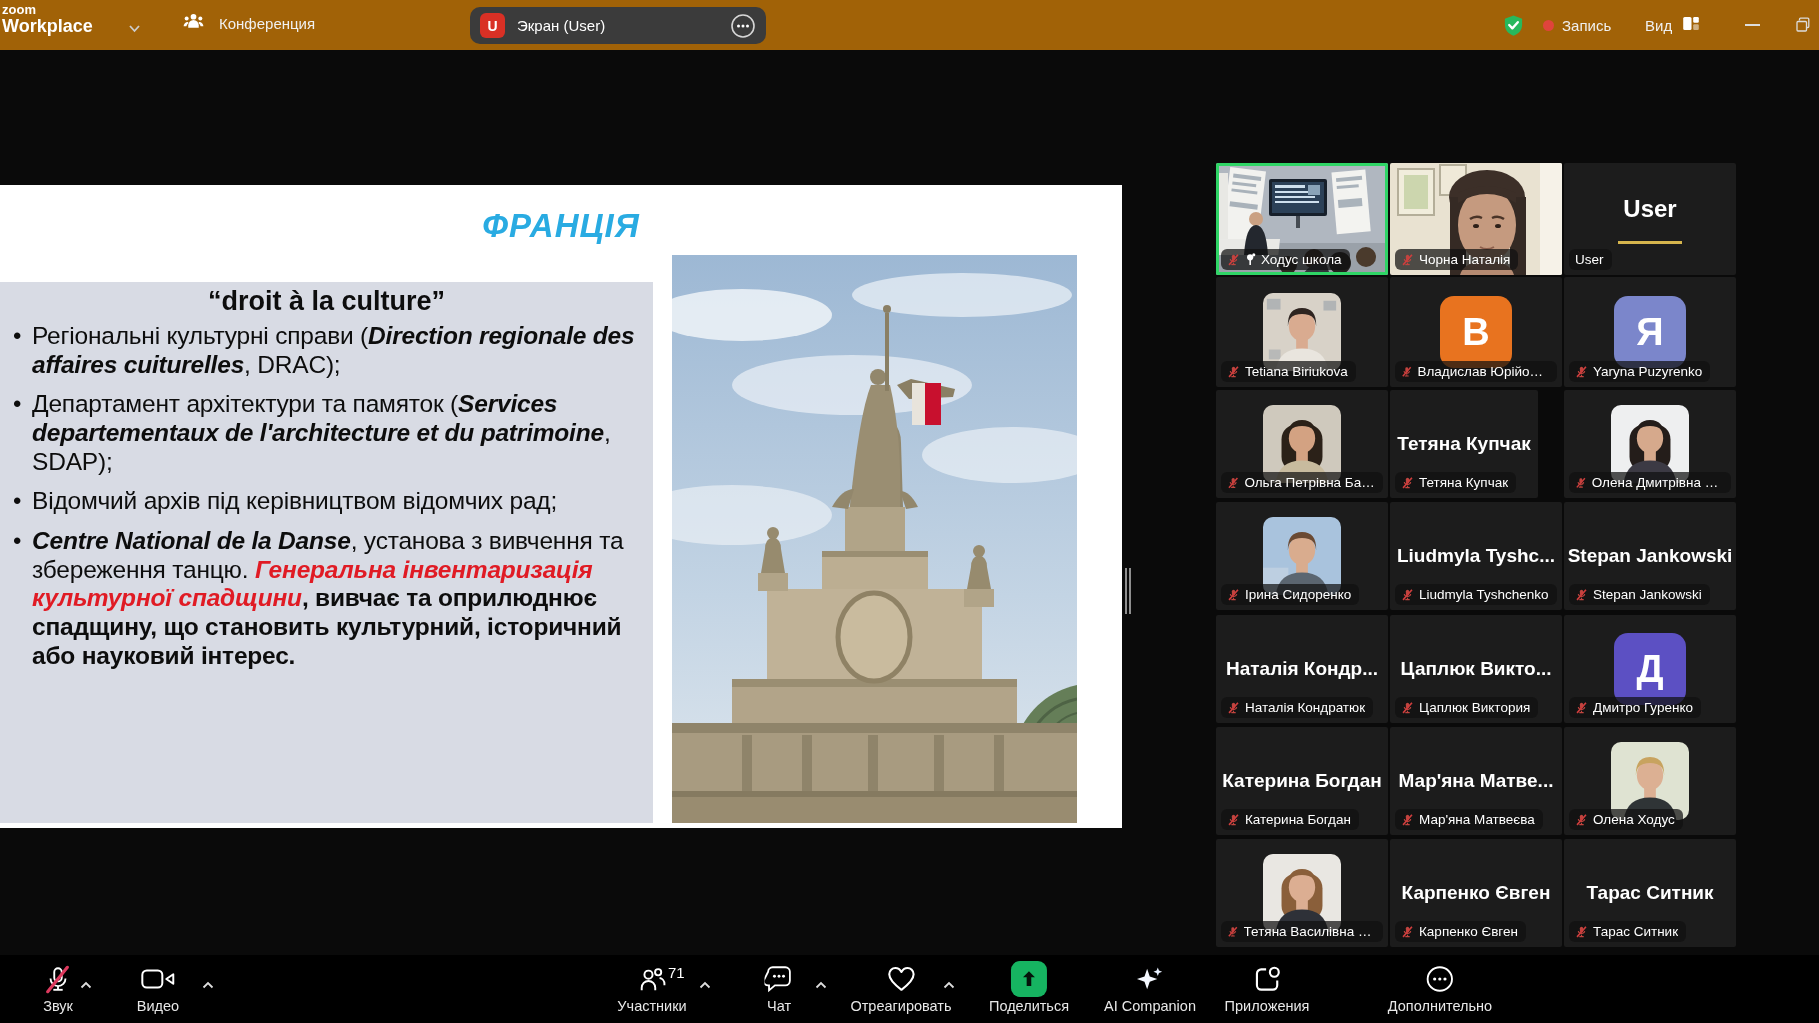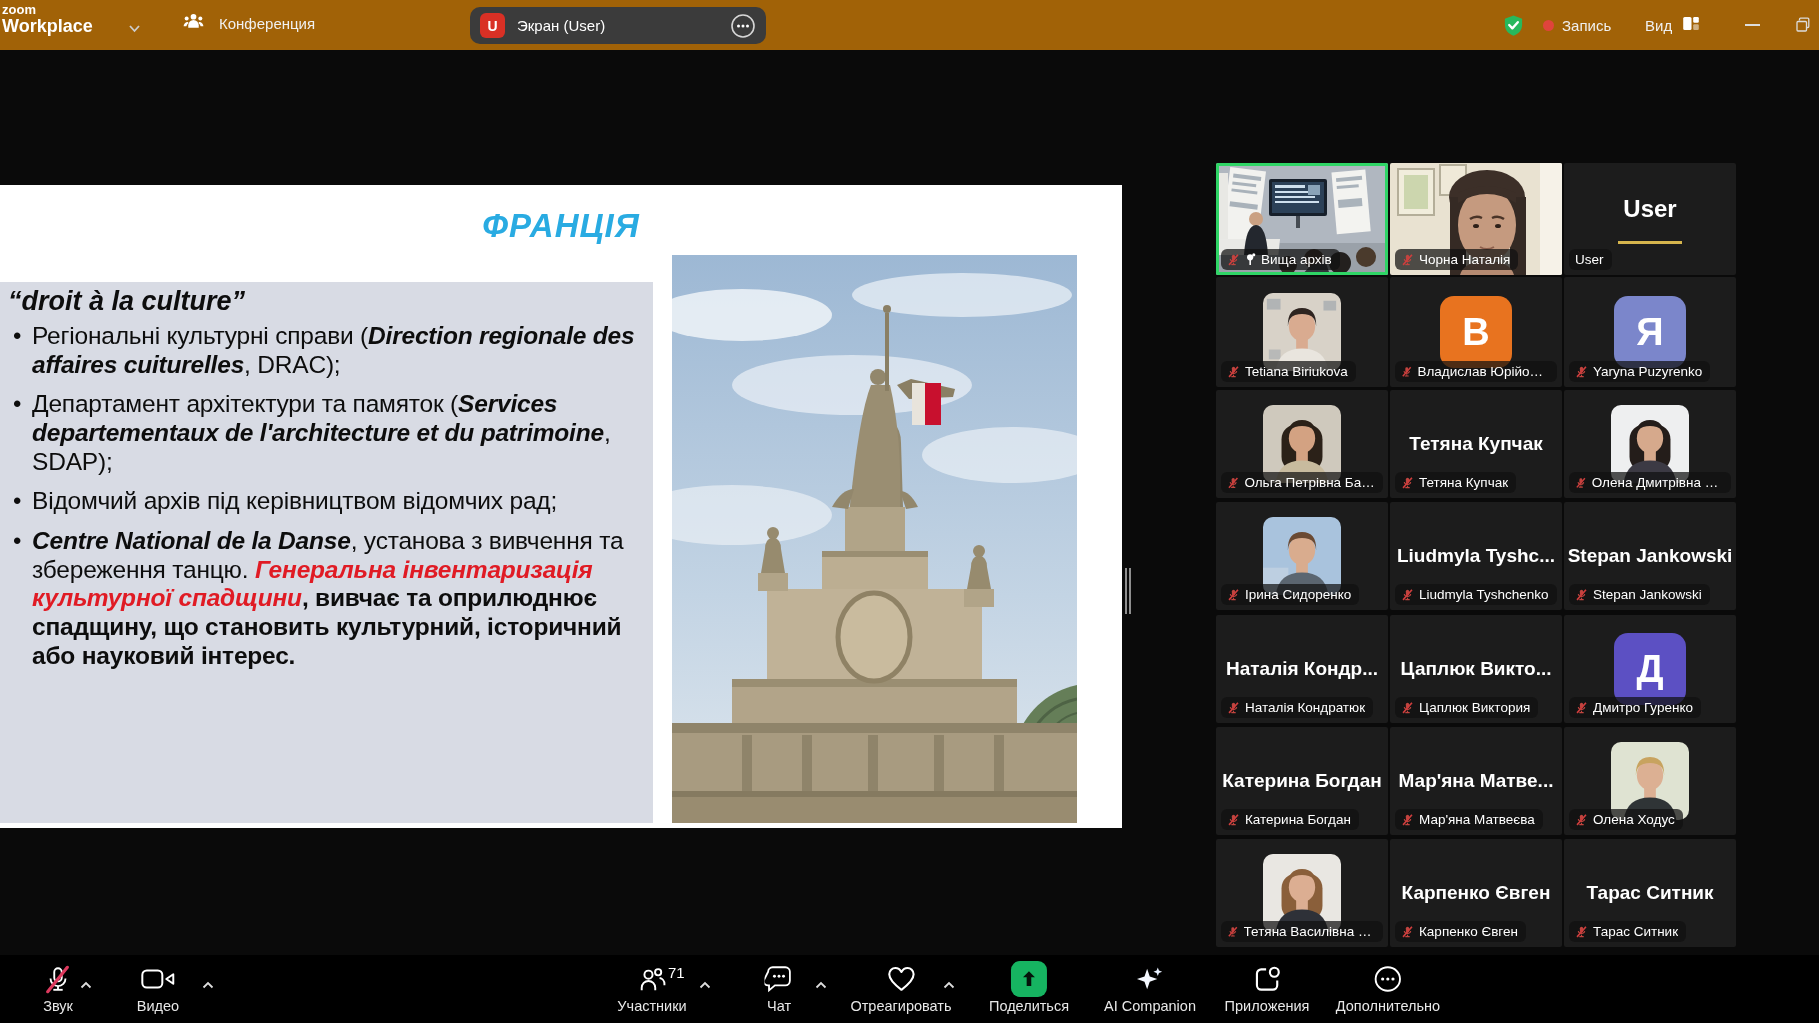--- a/index.html
+++ b/index.html
@@ -24,21 +24,21 @@
   .win-min { position:absolute; left:1745px; top:24px; width:15px; height:2px; background:#ddd; }
   .win-restore { position:absolute; left:1795px; top:17px; }
 
   
   .stage { position:absolute; left:0; top:50px; width:1819px; height:905px; background:#0a0a0a; }
 
   
   .slide { position:absolute; left:0; top:135px; width:1122px; height:643px; background:#ffffff; overflow:hidden; }
   .slide-title { position:absolute; left:0; top:22px; width:1122px; text-align:center; font-size:33px; font-weight:700; font-style:italic; color:#29abe2; letter-spacing:1px; }
   .textbox { position:absolute; left:0; top:97px; width:653px; height:541px; background:#d8dbe4; padding:4px 8px 0 8px; }
-  .tb-subtitle { font-size:27px; font-weight:700; font-style:italic; color:#0d0d0d; margin-bottom:5px; }
+  .tb-subtitle { text-align:center; font-size:27px; font-weight:700; color:#0d0d0d; margin-bottom:5px; }
   .bullets { list-style:none; }
   .bullets li { position:relative; padding-left:24px; font-size:24.5px; line-height:1.17; color:#0d0d0d; margin-bottom:11px; letter-spacing:-0.2px; }
   .bullets li::before { content:"•"; position:absolute; left:5px; top:0; font-size:24px; }
   .s-n { font-weight:400; }
   .s-bi { font-weight:700; font-style:italic; }
   .s-b { font-weight:700; }
   .s-ri { font-weight:700; font-style:italic; color:#e01b24; }
   .slide-photo { position:absolute; left:672px; top:70px; width:405px; height:568px; }
 
   .divider { position:absolute; left:1125px; top:518px; width:7px; height:46px; cursor:col-resize; }
@@ -255,21 +255,21 @@
               <path d="M4 7 a4.2 4.2 0 0 0 8 0" fill="none" stroke="#c0453f" stroke-width="1.5"></path>
               <line x1="8" y1="11.3" x2="8" y2="13.2" stroke="#c0453f" stroke-width="1.5"></line>
               <line x1="5.3" y1="13.6" x2="10.7" y2="13.6" stroke="#c0453f" stroke-width="1.5"></line>
               <line x1="2.5" y1="14" x2="13.5" y2="1.5" stroke="#cf3d3d" stroke-width="2"></line>
             </svg>
             <svg width="11" height="13" viewBox="0 0 12 14">
               <circle cx="5.6" cy="4.6" r="3.4" fill="#fff"></circle>
               <rect x="4.8" y="7" width="1.7" height="6" fill="#fff"></rect>
               <circle cx="9.6" cy="1.9" r="1.7" fill="#fff"></circle>
             </svg>
-            <span class="nm">Вища архів</span>
+            <span class="nm">Ходус школа</span>
           </div>
         </div>
         <div class="tile" style="left: 1390px; top: 113px; width: 172px; height: 112px;">
           <svg class="vid" viewBox="0 0 172 112" preserveAspectRatio="none">
             <rect width="172" height="112" fill="#e9e2d1"></rect>
             <rect x="150" y="0" width="22" height="112" fill="#f6f2e8"></rect>
             <rect x="8" y="6" width="36" height="46" fill="#f1eddc" stroke="#b4ae99" stroke-width="2"></rect>
             <rect x="14" y="12" width="24" height="34" fill="#ccd6ae"></rect>
             <rect x="50" y="2" width="26" height="30" fill="#efe9d8" stroke="#b4ae99" stroke-width="2"></rect>
             <ellipse cx="97" cy="34" rx="38" ry="27" fill="#3c2f28"></ellipse>
@@ -375,21 +375,21 @@
             <svg width="13" height="14" viewBox="0 0 16 16">
               <rect x="6" y="1.5" width="4" height="7" rx="2" fill="#c0453f"></rect>
               <path d="M4 7 a4.2 4.2 0 0 0 8 0" fill="none" stroke="#c0453f" stroke-width="1.5"></path>
               <line x1="8" y1="11.3" x2="8" y2="13.2" stroke="#c0453f" stroke-width="1.5"></line>
               <line x1="5.3" y1="13.6" x2="10.7" y2="13.6" stroke="#c0453f" stroke-width="1.5"></line>
               <line x1="2.5" y1="14" x2="13.5" y2="1.5" stroke="#cf3d3d" stroke-width="2"></line>
             </svg>
             <span class="nm">Ольга Петрівна Бацук</span>
           </div>
         </div>
-        <div class="tile" style="left: 1390px; top: 340px; width: 172px; height: 108px;">
+        <div class="tile" style="left: 1390px; top: 340px; width: 148px; height: 108px;">
           <div class="center-name">Тетяна Купчак</div>
           <div class="nameplate">
             <svg width="13" height="14" viewBox="0 0 16 16">
               <rect x="6" y="1.5" width="4" height="7" rx="2" fill="#c0453f"></rect>
               <path d="M4 7 a4.2 4.2 0 0 0 8 0" fill="none" stroke="#c0453f" stroke-width="1.5"></path>
               <line x1="8" y1="11.3" x2="8" y2="13.2" stroke="#c0453f" stroke-width="1.5"></line>
               <line x1="5.3" y1="13.6" x2="10.7" y2="13.6" stroke="#c0453f" stroke-width="1.5"></line>
               <line x1="2.5" y1="14" x2="13.5" y2="1.5" stroke="#cf3d3d" stroke-width="2"></line>
             </svg>
             <span class="nm">Тетяна Купчак</span>
@@ -700,21 +700,21 @@
       </div>
       <div class="tool" style="left: 1267px;">
         <div class="ticon">
           <svg viewBox="0 0 30 30" width="29" height="29" fill="none" stroke="#fff" stroke-width="2.2">
             <path d="M14 4.5 H9 a4.5 4.5 0 0 0 -4.5 4.5 v12 a4.5 4.5 0 0 0 4.5 4.5 h12 a4.5 4.5 0 0 0 4.5 -4.5 v-5"></path>
             <circle cx="22.5" cy="7.5" r="4.6"></circle>
           </svg>
         </div>
         <div class="tlabel">Приложения</div>
       </div>
-      <div class="tool" style="left: 1388px; text-decoration: underline;">
+      <div class="tool" style="left: 1440px; text-decoration: underline;">
         <div class="ticon">
           <svg viewBox="0 0 32 32" width="30" height="30">
             <ellipse cx="16" cy="16" rx="13" ry="12.5" fill="none" stroke="#fff" stroke-width="2"></ellipse>
             <circle cx="10.5" cy="16" r="1.7" fill="#fff"></circle>
             <circle cx="16" cy="16" r="1.7" fill="#fff"></circle>
             <circle cx="21.5" cy="16" r="1.7" fill="#fff"></circle>
           </svg>
         </div>
         <div class="tlabel">Дополнительно</div>
       </div>

